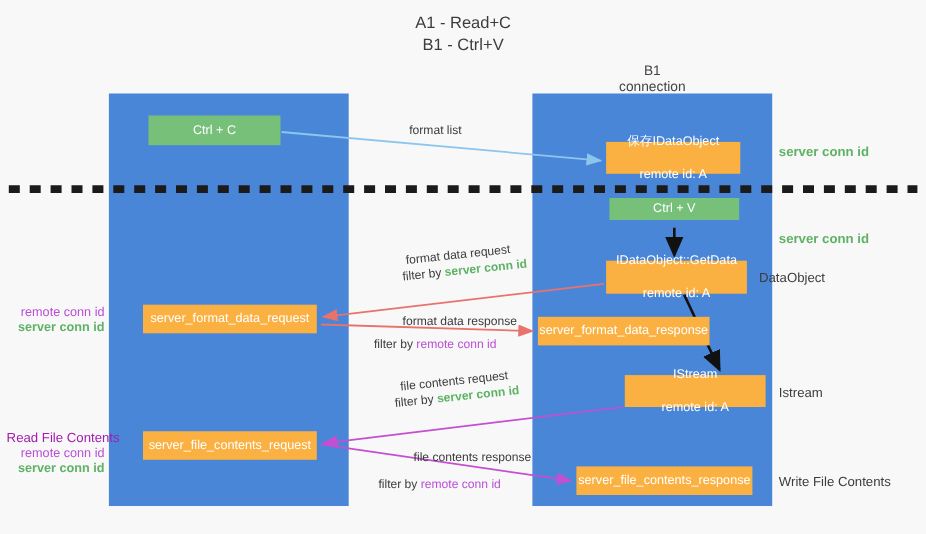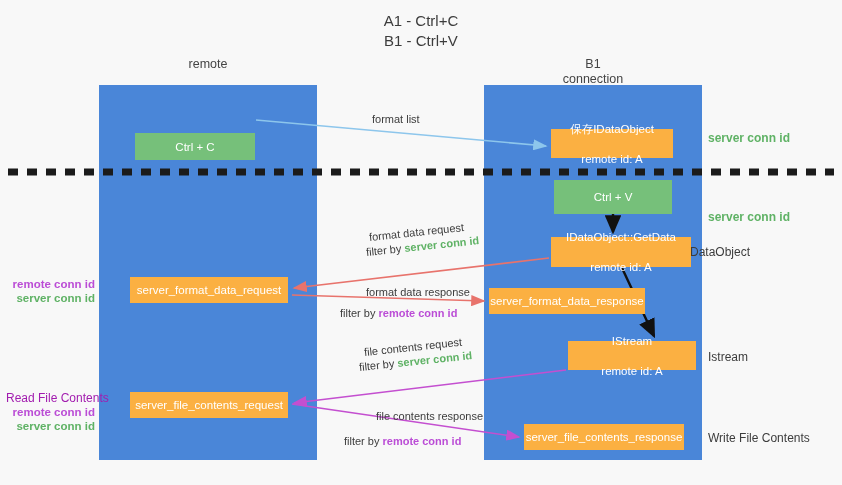--- a/index.html
+++ b/index.html
@@ -60,38 +60,38 @@
     justify-content: center;
     color: #ffffff;
     font-size: 11.5px;
     line-height: 14px;
     text-align: center;
     box-sizing: border-box;
   }
   .node.green { background: #76c07a; }
   .node.orange { background: #fbb042; gap: 16px; }
 
-  #n-ctrlc   { left: 135px; top: 105px; width: 120px; height: 27px; margin-top: 28px; }
+  #n-ctrlc   { left: 135px; top: 105px; width: 120px; height: 27px; }
   #n-idataobj{ left: 551px; top: 129px; width: 122px; height: 29px; }
-  #n-ctrlv   { left: 554px; top: 180px; width: 118px; height: 34px; }
-  #n-getdata { left: 551px; top: 237px; width: 140px; height: 30px; }
+  #n-ctrlv   { left: 554px; top: 180px; width: 118px; height: 20px; }
+  #n-getdata { left: 551px; top: 237px; width: 128px; height: 30px; }
   #n-sfdreq  { left: 130px; top: 277px; width: 158px; height: 26px; }
   #n-sfdresp { left: 489px; top: 288px; width: 156px; height: 26px; }
   #n-istream { left: 568px; top: 341px; width: 128px; height: 29px; }
   #n-sfcreq  { left: 130px; top: 392px; width: 158px; height: 26px; }
   #n-sfcresp { left: 524px; top: 424px; width: 160px; height: 26px; }
 
   .side-label {
     position: absolute;
     font-size: 12px;
     color: #3c3c3c;
     line-height: 15px;
   }
   .green-txt  { color: #5fb265; font-weight: bold; }
-  .purple-txt { color: #bb4dd6; font-weight: bold; }
+  .purple-txt { color: #bb4dd6; font-weight: normal; }
 
   #lbl-server1 { left: 708px; top: 131px; }
   #lbl-server2 { left: 708px; top: 210px; }
   #lbl-dataobject { left: 690px; top: 245px; }
   #lbl-istream { left: 708px; top: 350px; }
   #lbl-writefile { left: 708px; top: 431px; }
 
   #grp-left-1 { position: absolute; left: 10px; top: 277px; width: 85px; text-align: right; font-size: 11.5px; line-height: 14px; }
   #grp-left-2 { position: absolute; left: 6px; top: 391px; width: 89px; text-align: right; font-size: 11.5px; line-height: 14px; }
   #grp-left-2 .readfile { color: #a21caf; font-weight: normal; font-size: 12px; }
@@ -113,26 +113,25 @@
   #el-fcr2 { left: 359px; top: 360px; transform: rotate(-6deg); transform-origin: left center; }
   #el-fcresp1 { left: 376px; top: 409px; text-align: right; }
   #el-fcresp2 { left: 344px; top: 434px; }
 </style>
 </head>
 <body>
 
 <div id="stage">
 
   <div id="title">
-    <span>A1 - Ctrl+C</span>
+    <span>A1 - Read+C</span>
     <span>B1 - Ctrl+V</span>
   </div>
 
   <div class="col-head" id="head-a1">
-    <span class="sub">remote</span>
   </div>
   <div class="col-head" id="head-b1">
     <span class="ttl">B1</span>
     <span class="sub">connection</span>
   </div>
 
   <div class="col" id="col-a1"></div>
   <div class="col" id="col-b1"></div>
 
   <svg id="svg-layer" viewBox="0 0 842 485">

